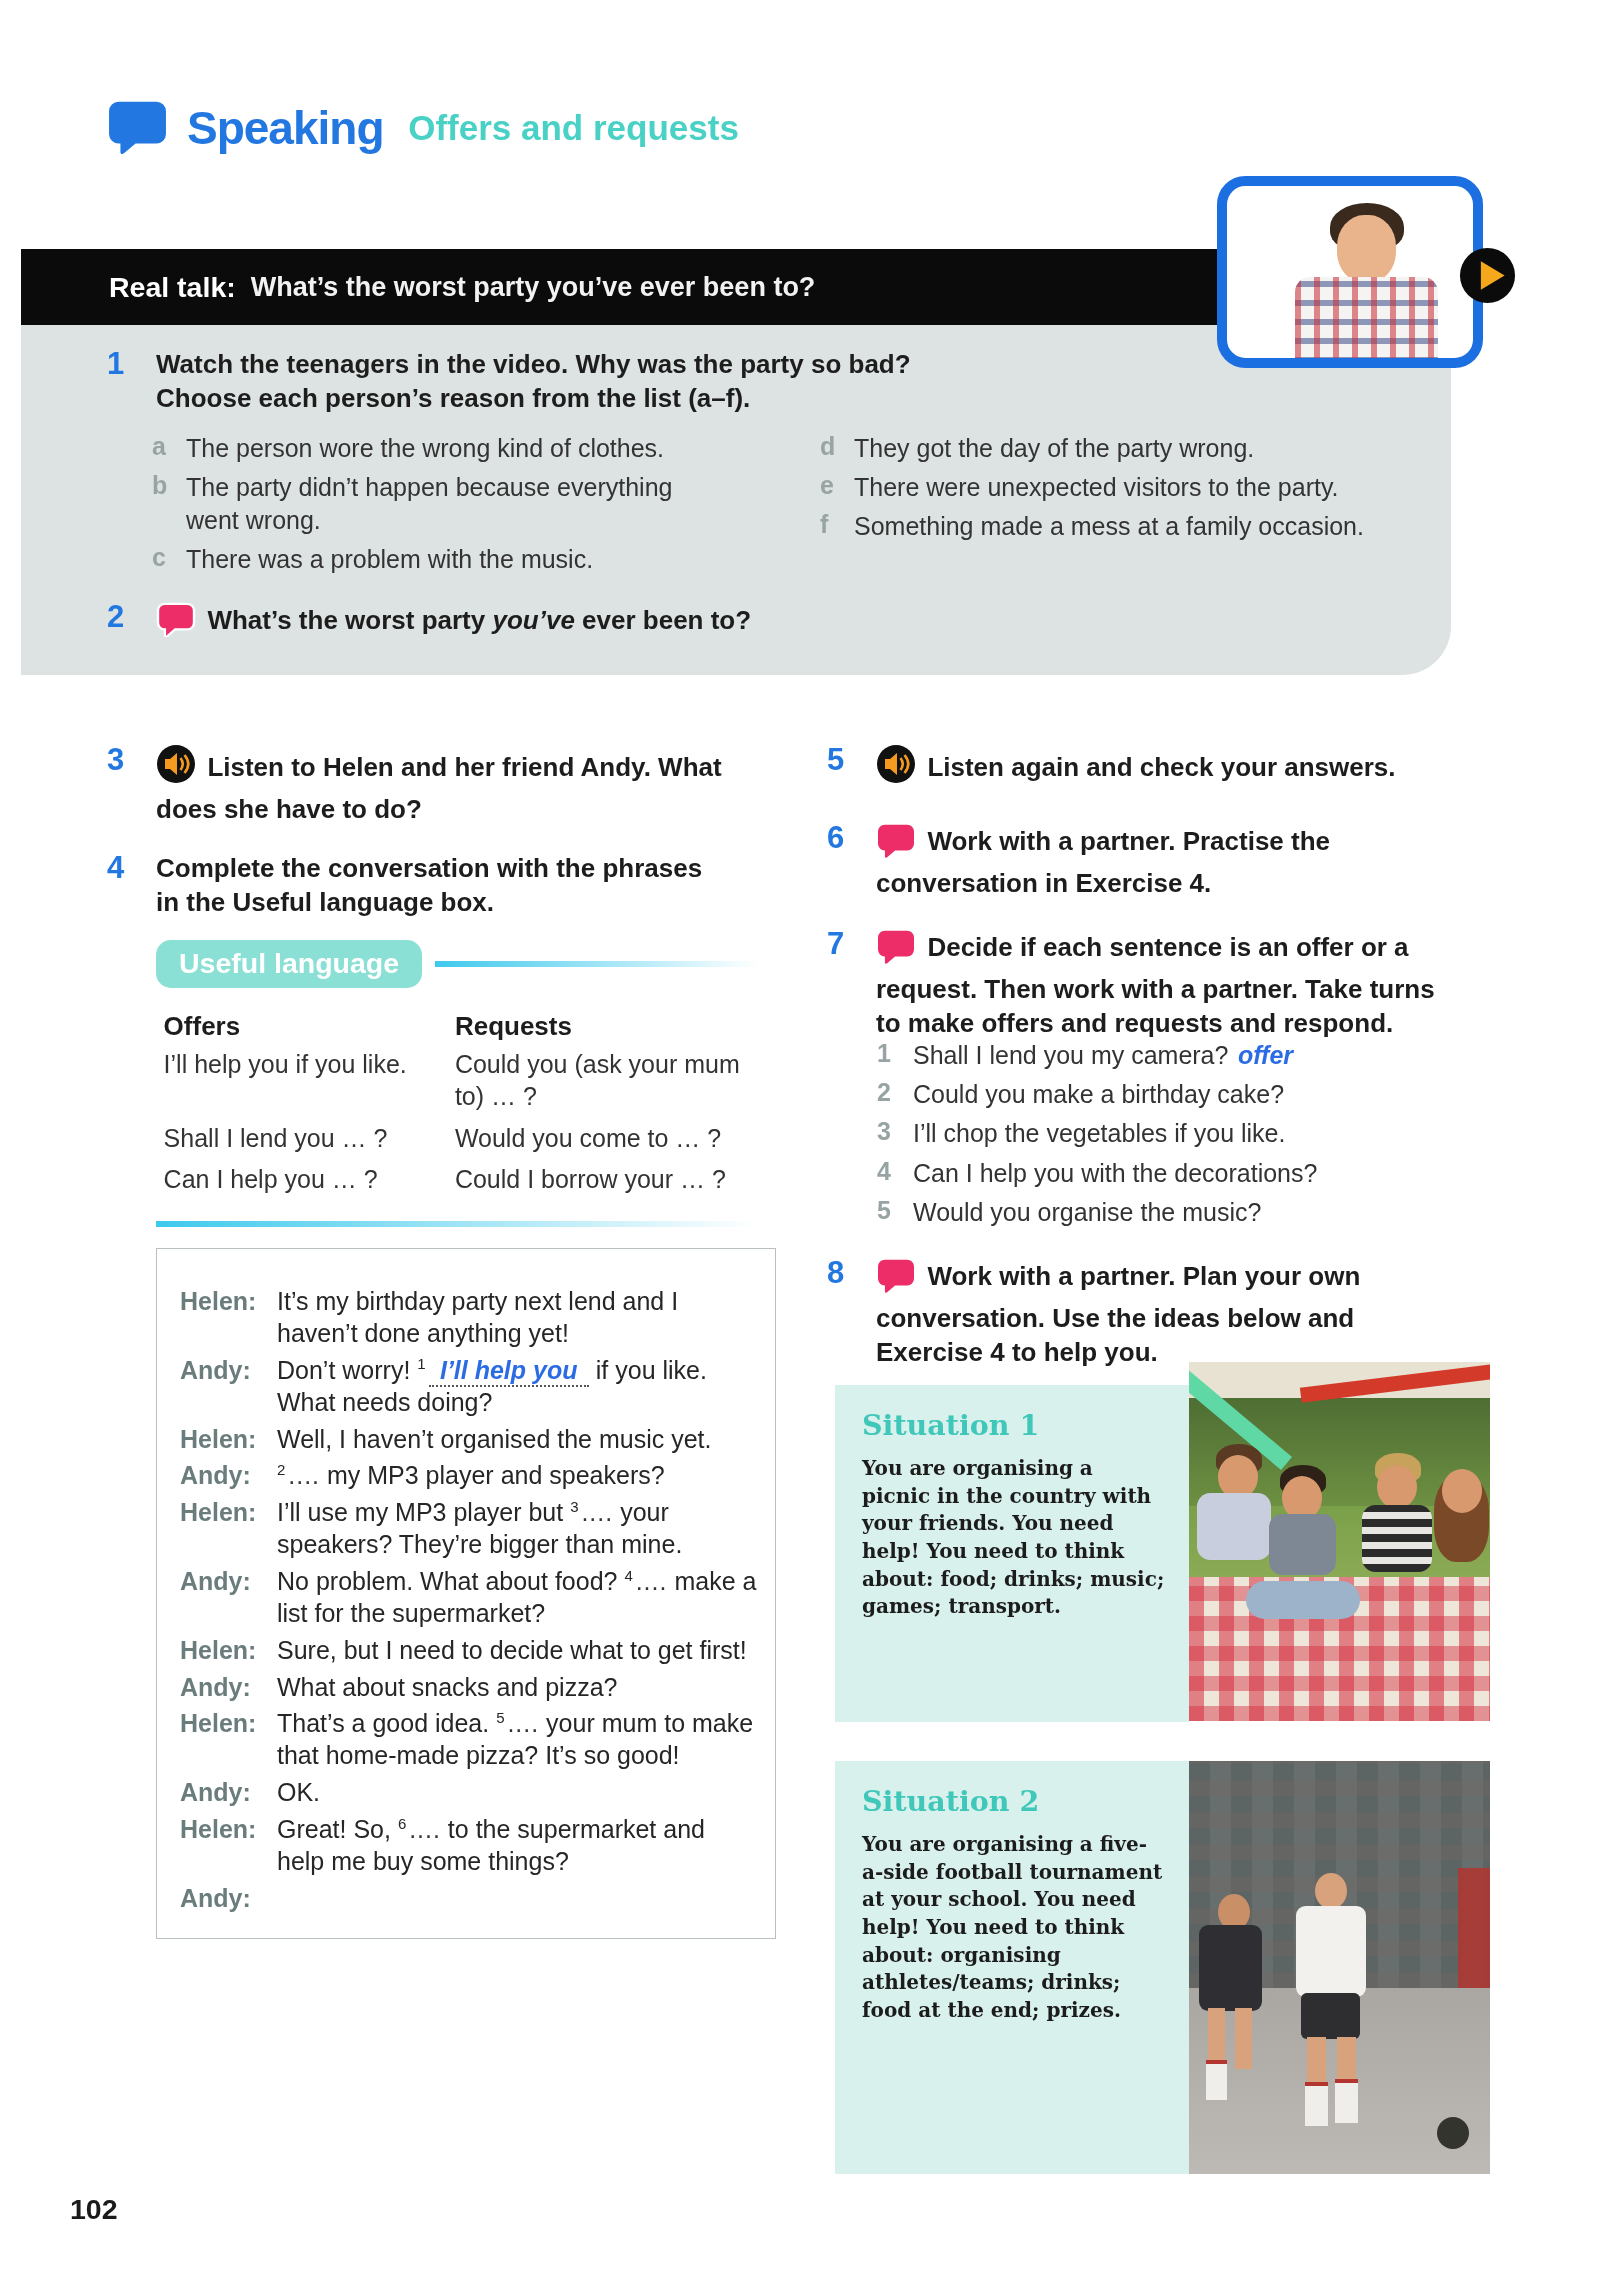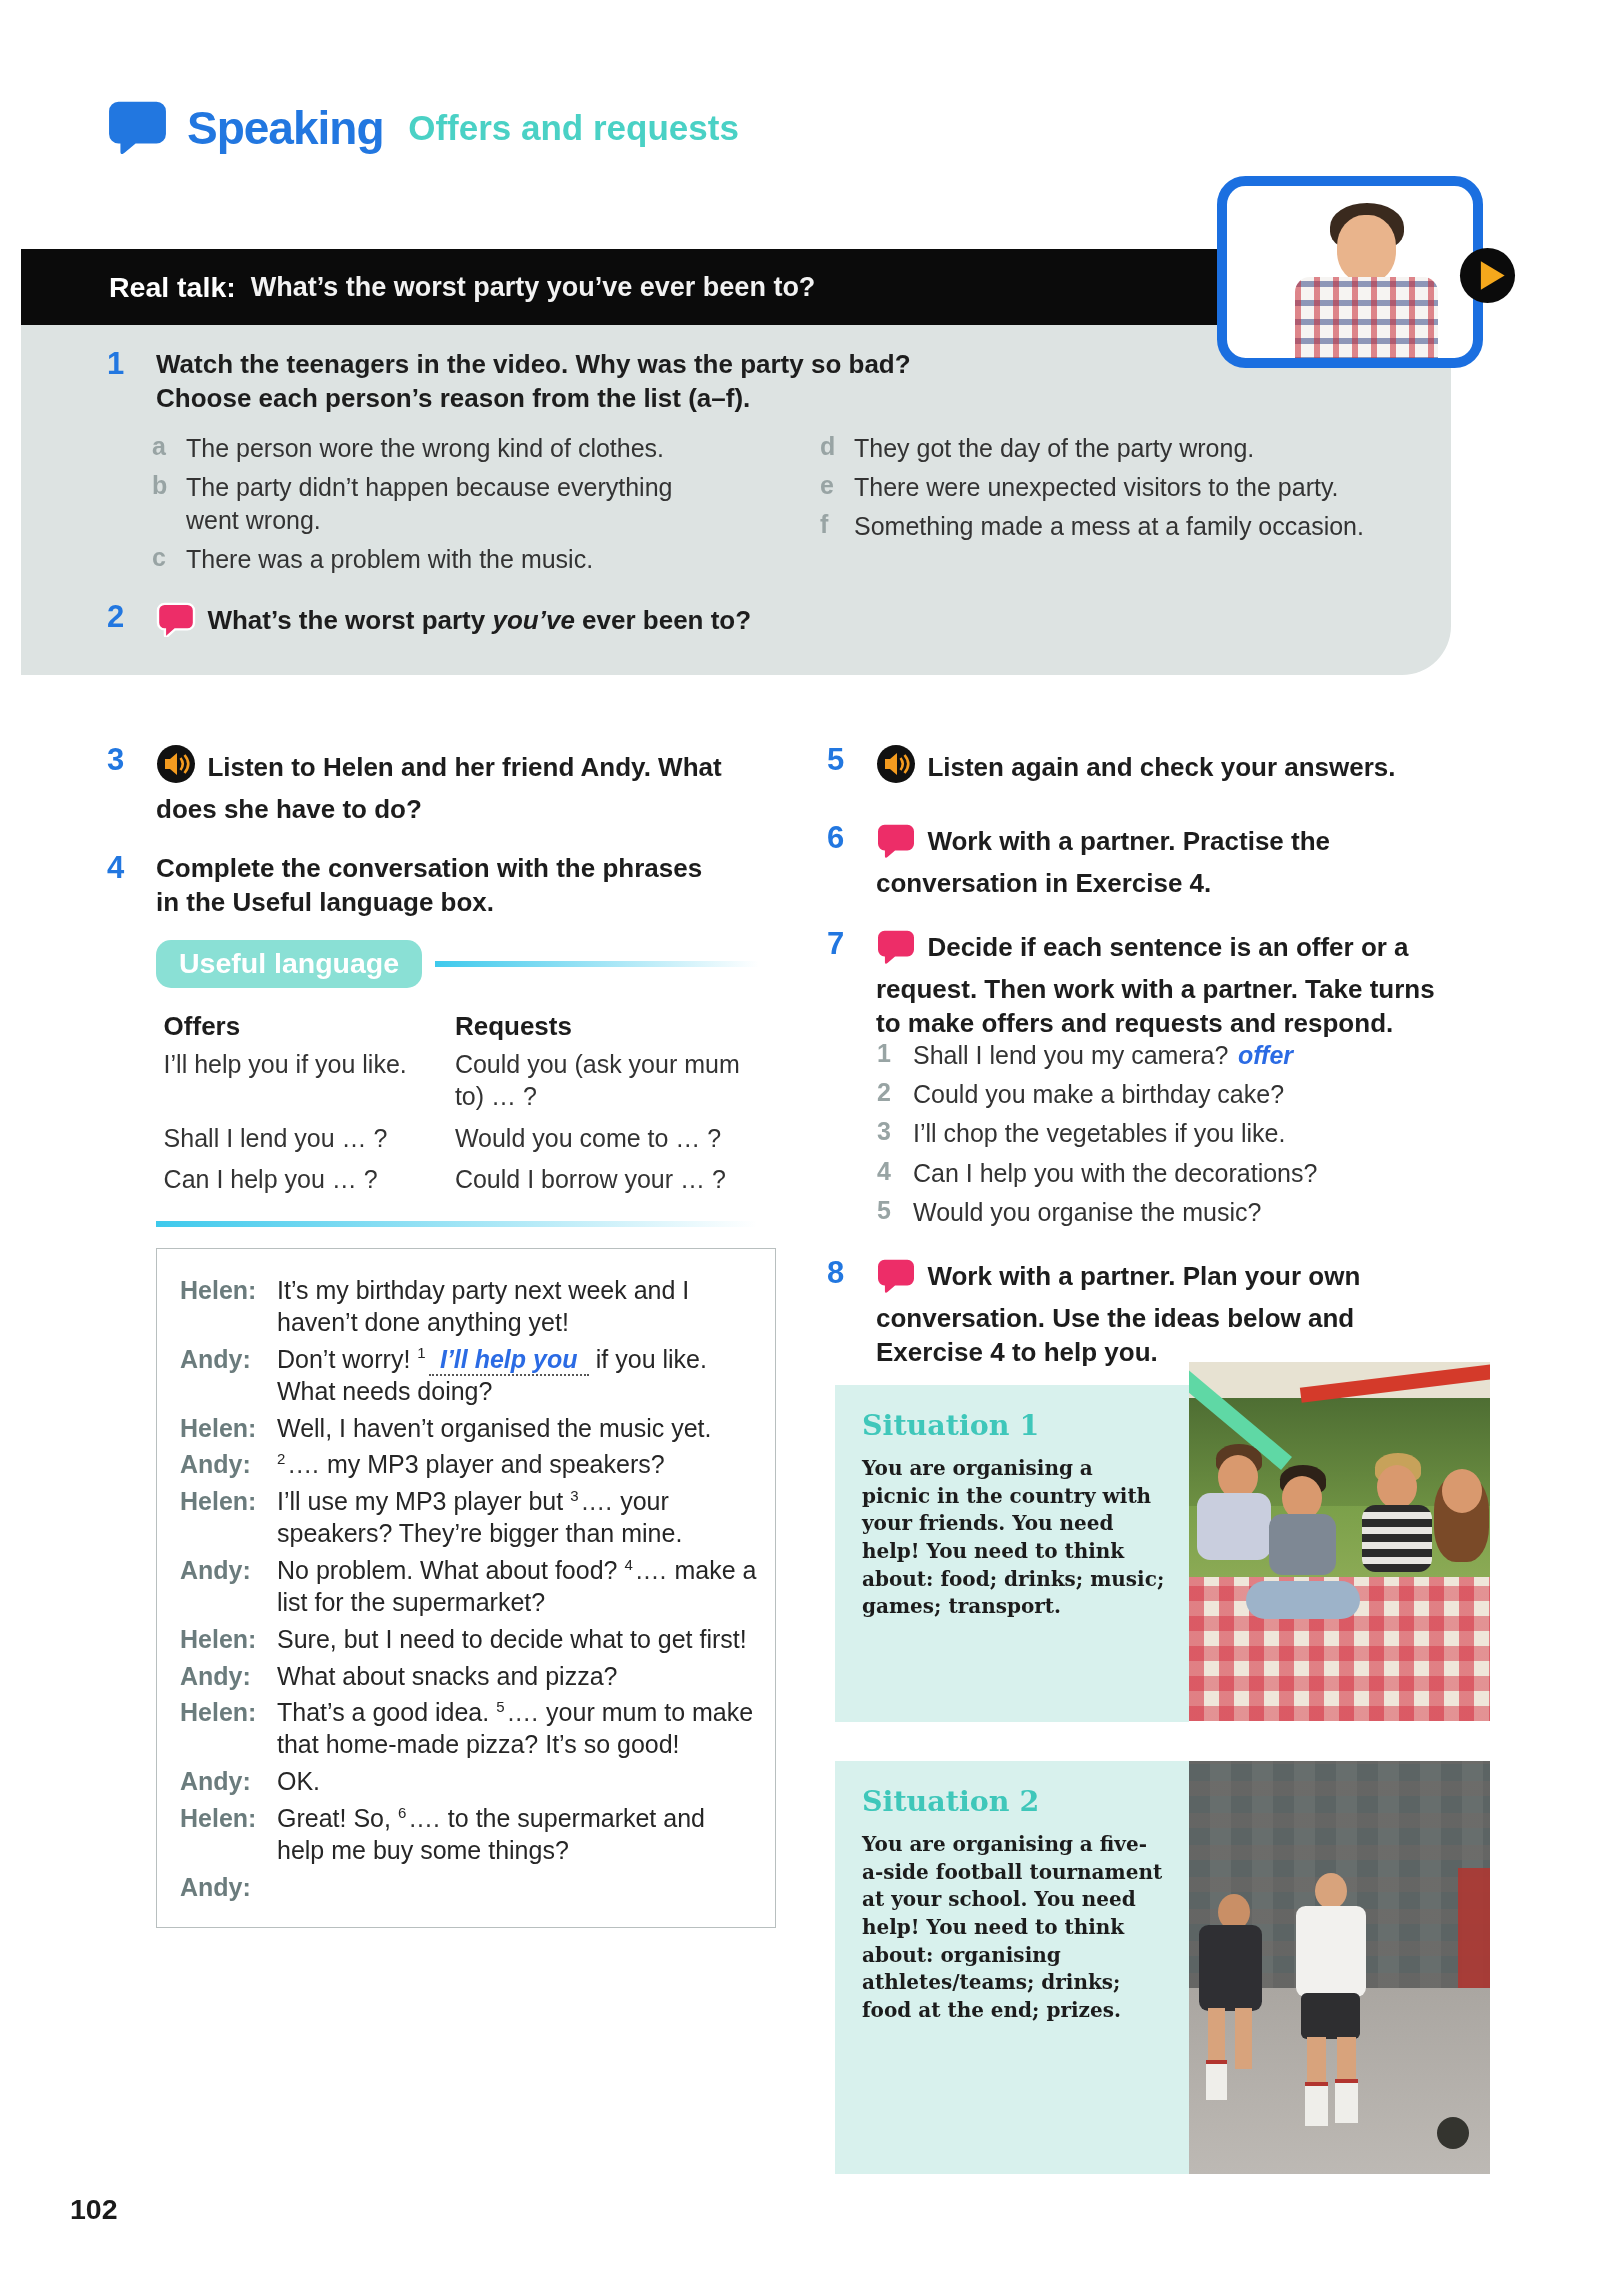--- a/index.html
+++ b/index.html
@@ -51,21 +51,21 @@
   .ul-label { background:#8ae0d5; color:#fff; font-weight:bold; font-size:28.5px; padding:6.7px 23px 8.6px;
               border-radius:15px; white-space:nowrap; }
   .ul-line { flex:1; height:6.7px; margin-left:13.3px; background:linear-gradient(90deg,#3ec9ec 0%, rgba(255,255,255,0) 95%); }
   .ul-grid { display:grid; grid-template-columns:278px 1fr; column-gap:13.3px; margin-top:23px; padding-left:7.6px; }
   .ul-grid .hd { font-weight:bold; font-size:26px; color:#1d1d1d; margin-bottom:5.7px; }
   .ul-grid .cell { font-size:25px; color:#333; line-height:1.3; margin-bottom:8.6px; }
   .ul-bottom { height:6.7px; margin-top:17px; background:linear-gradient(90deg,#3ec9ec 0%, rgba(255,255,255,0) 97%); }
 
   
   .convo { position:absolute; left:156px; top:1248px; width:620px; min-height:664px; background:#fff;
-           border:1.9px solid #b8bfbf; padding:25px 17px 19px 23px; }
+           border:1.9px solid #b8bfbf; padding:36px 17px 19px 23px; }
   .d-row { display:grid; grid-template-columns:97px 1fr; margin-bottom:4.8px; }
   .d-name { color:#6b7c7d; font-weight:bold; font-size:25px; line-height:1.28; }
   .d-text { font-size:25px; color:#262626; line-height:1.28; }
   .d-text sup { font-size:15px; margin-right:2.9px; }
   .gap { letter-spacing:1px; color:#333; }
   .fill { color:#2b6be4; font-style:italic; font-weight:bold; border-bottom:2.9px dotted #555;
           padding:0 11.4px 1px; cursor:text; }
   .answer { color:#2b6be4; font-style:italic; font-weight:bold; margin-left:9.5px; }
 
   
@@ -227,21 +227,21 @@
       <div class="cell">Would you come to … ?</div>
       <div class="cell">Can I help you … ?</div>
       <div class="cell">Could I borrow your … ?</div>
     </div>
     <div class="ul-bottom"></div>
   </div>
 
   <div class="convo">
     <div class="d-row">
       <span class="d-name">Helen:</span>
-      <span class="d-text">It’s my birthday party next week and I haven’t done anything yet!</span>
+      <span class="d-text">It’s my birthday party next lend and I haven’t done anything yet!</span>
     </div>
     <div class="d-row">
       <span class="d-name">Andy:</span>
       <span class="d-text"><span>Don’t worry! </span><sup>1</sup><span class="fill">I’ll help you</span><span> if you like. What needs doing?</span></span>
     </div>
     <div class="d-row">
       <span class="d-name">Helen:</span>
       <span class="d-text">Well, I haven’t organised the music yet.</span>
     </div>
     <div class="d-row">

